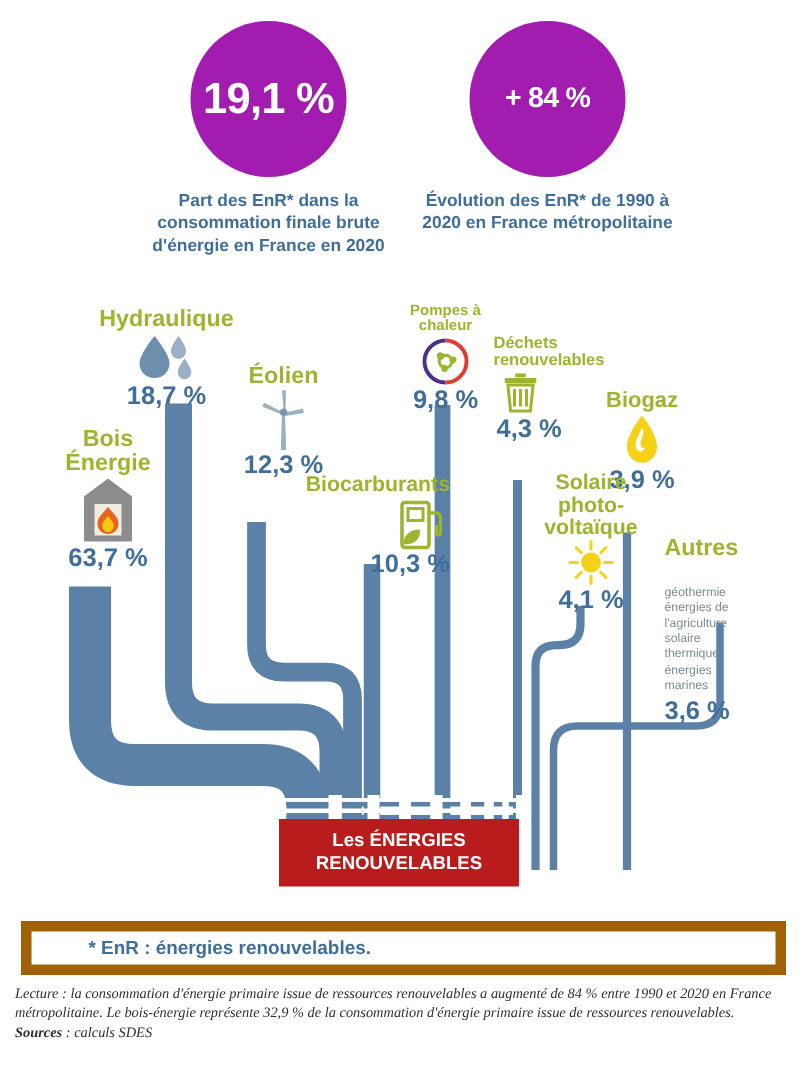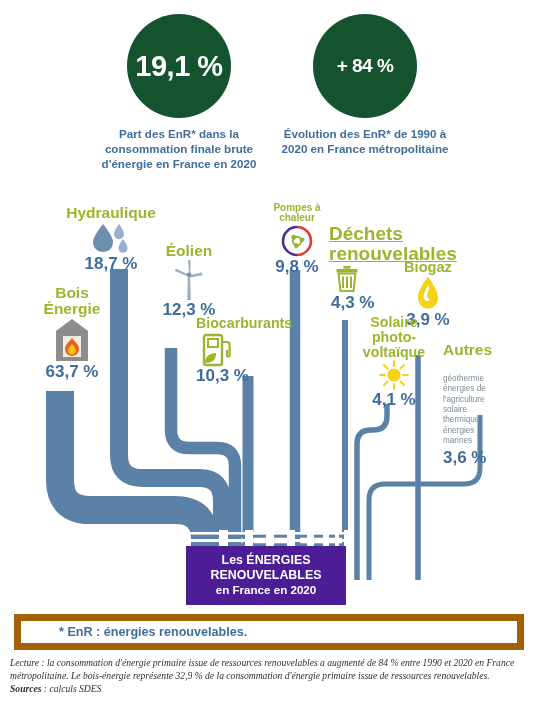--- a/index.html
+++ b/index.html
@@ -7,21 +7,21 @@
     width:538px;height:718px;background:#ffffff;
     font-family:"Liberation Sans", sans-serif;
     position:relative;overflow:hidden;
   }
   .stage{position:absolute;left:0;top:0;width:538px;height:718px;}
 
   
   .kpi{position:absolute;text-align:center;}
   .kpi .bubble{
     width:104px;height:104px;border-radius:50%;
-    background:#14532d;color:#ffffff;
+    background:#a21caf;color:#ffffff;
     display:flex;align-items:center;justify-content:center;
     font-weight:bold;letter-spacing:-0.5px;
     margin:0 auto;
   }
   .kpi .bubble.b1{font-size:29px;}
   .kpi .bubble.b2{font-size:19px;}
   .kpi .cap{
     margin-top:9px;color:#3f6e9a;font-weight:bold;
     font-size:11.6px;line-height:1.28;
   }
@@ -44,37 +44,37 @@
     color:#3f6e9a;font-weight:bold;font-size:17px;line-height:1;
   }
   .node .ico{line-height:0;}
 
   #n-bois{left:33px;top:285px;width:78px;text-align:center;}
   #n-bois .name{font-size:15.5px;}
   #n-hydro{left:56px;top:205px;width:110px;text-align:center;}
   #n-hydro .name{font-size:15.5px;}
   #n-eol{left:152px;top:243px;width:74px;text-align:center;}
   #n-eol .name{font-size:15.5px;}
-  #n-bio{left:196px;top:316px;width:104px;text-align:left;}
+  #n-bio{left:196px;top:316px;width:104px;text-align:right;}
   #n-bio .name{font-size:14.2px;}
   #n-pac{left:256px;top:203px;width:82px;text-align:center;}
   #n-pac .name{font-size:10px;}
   #n-dech{left:329px;top:224px;width:106px;text-align:left;}
-  #n-dech .name{font-size:19px;text-decoration:underline;}
+  #n-dech .name{font-size:11px;}
   #n-biog{left:392px;top:260px;width:72px;text-align:center;}
   #n-biog .name{font-size:14.6px;}
   #n-solar{left:355px;top:315px;width:78px;text-align:center;}
   #n-solar .name{font-size:14.2px;}
   #n-autres{left:443px;top:342px;width:90px;text-align:left;}
-  #n-autres .name{font-size:15.5px;}
+  #n-autres .name{font-size:15.5px;margin-top:16px;}
 
   
   #center-box{
     position:absolute;left:186px;top:546px;width:160px;
-    background:#4c1d95;color:#ffffff;text-align:center;
+    background:#b91c1c;color:#ffffff;text-align:center;
     padding:7px 4px 8px 4px;box-sizing:border-box;
     font-weight:bold;font-size:12.4px;line-height:1.22;
   }
   #center-box .l3{font-size:11.6px;}
 
   
   #footnote-box{
     position:absolute;left:14px;top:614px;width:510px;height:36px;
     border:7px solid #a16207;box-sizing:border-box;
     display:flex;align-items:center;
@@ -321,21 +321,20 @@
       <span>thermique</span><br>
       <span>énergies</span><br>
       <span>marines</span>
     </div>
     <div class="val" style="margin-top:3px;">3,6 %</div>
   </div>
 
   <div id="center-box">
     <div>Les ÉNERGIES</div>
     <div>RENOUVELABLES</div>
-    <div class="l3">en France en 2020</div>
   </div>
 
   <div id="footnote-box">
     <div class="t">* EnR : énergies renouvelables.</div>
   </div>
 
   <div id="sources">
     <p class="lect"><span>Lecture :</span><span> la consommation d'énergie primaire issue de ressources renouvelables a augmenté de 84 % entre 1990 et 2020 en France métropolitaine. Le bois-énergie représente 32,9 % de la consommation d'énergie primaire issue de ressources renouvelables.</span></p>
     <p class="srow"><span class="src-lbl">Sources</span><span> : calculs SDES</span></p>
   </div>

